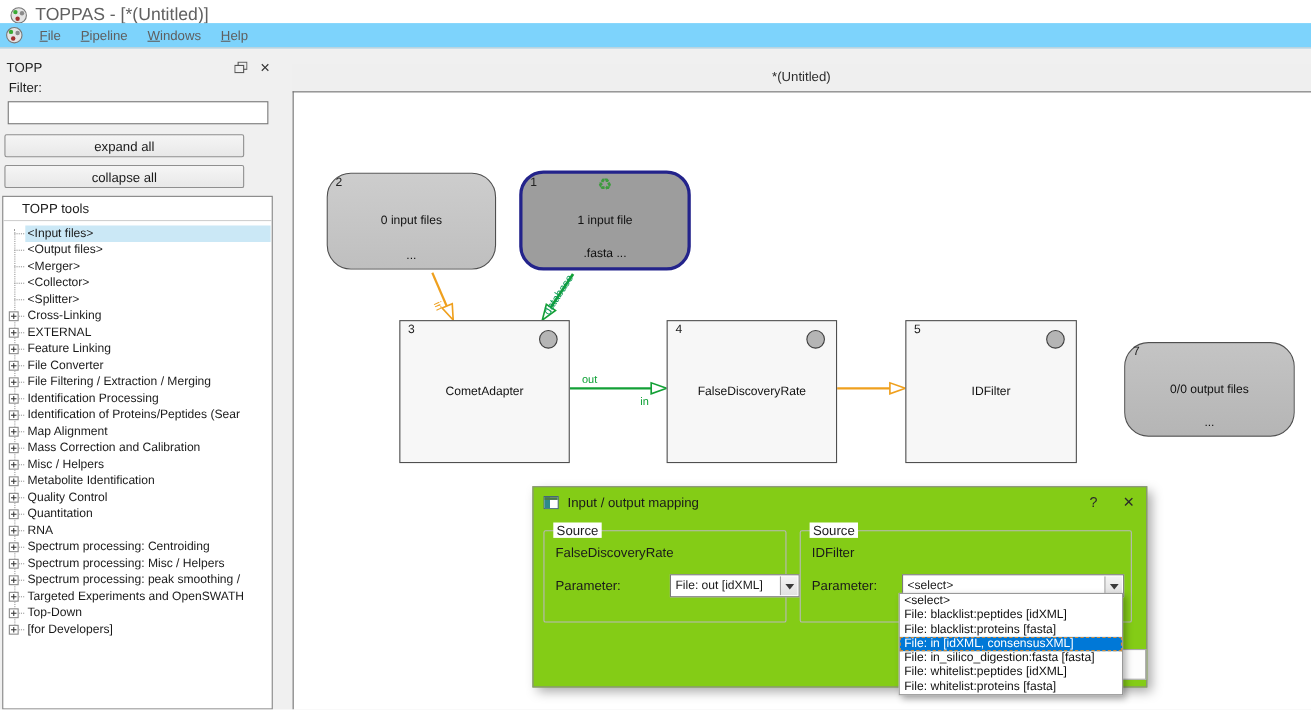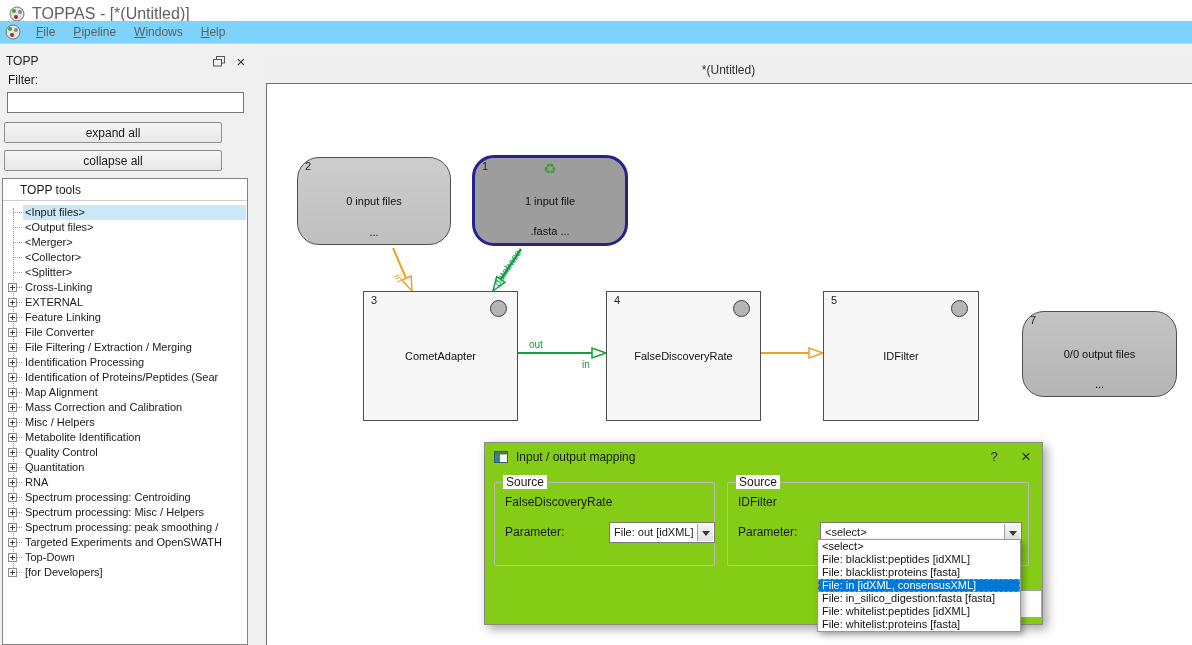--- a/index.html
+++ b/index.html
@@ -67,21 +67,21 @@
   .groupbox { position:absolute; border:1px solid #b9b9b9; border-radius:2px; }
   .groupbox .gb-label { position:absolute; top:-8px; left:8px; background:#fff; padding:0 3px; font-size:12px; color:#1a1a1a; }
   #gb-source { left:9px; top:39px; width:221px; height:84px; }
   #gb-target { left:242px; top:39px; width:302px; height:84px; }
   .gb-tool { position:absolute; left:10px; top:12px; }
   .gb-param { position:absolute; left:10px; top:42px; }
   .combo { position:absolute; height:21px; background:#fff; border:1px solid #7a7a7a; font-size:11px; }
   .combo .combo-text { position:absolute; left:4px; top:3px; right:18px; white-space:nowrap; overflow:hidden; }
   .combo .combo-arrow { position:absolute; right:1px; top:1px; bottom:1px; width:16px; background:linear-gradient(#f4f4f4,#e2e2e2); border-left:1px solid #a0a0a0; }
   .combo .combo-arrow::after { content:""; position:absolute; left:4px; top:7px; border:4px solid transparent; border-top:5px solid #3a3a3a; }
-  #combo-source { left:114px; top:39px; width:106px; }
+  #combo-source { left:114px; top:39px; width:118px; }
   #combo-target { left:92px; top:39px; width:202px; }
   #ok-button { position:absolute; left:501px; top:147px; width:56px; height:28px; background:#fdfdfd; border:1px solid #a8a8a8; }
   
   #popup { position:absolute; left:817px; top:539px; width:204px; background:#fff; border:1px solid #999; box-shadow:3px 3px 6px rgba(0,0,0,0.3); z-index:50; }
   .dd-item { height:13px; line-height:13px; padding:0 3px 0 4px; font-size:11px; white-space:nowrap; overflow:hidden; color:#111; }
   .dd-item.selected { background:#0078d7; color:#fff; outline:1px dashed #cf8c3a; outline-offset:-1px; }
   
   text { font-family:"Liberation Sans","DejaVu Sans",sans-serif; }
 </style>
 </head>

